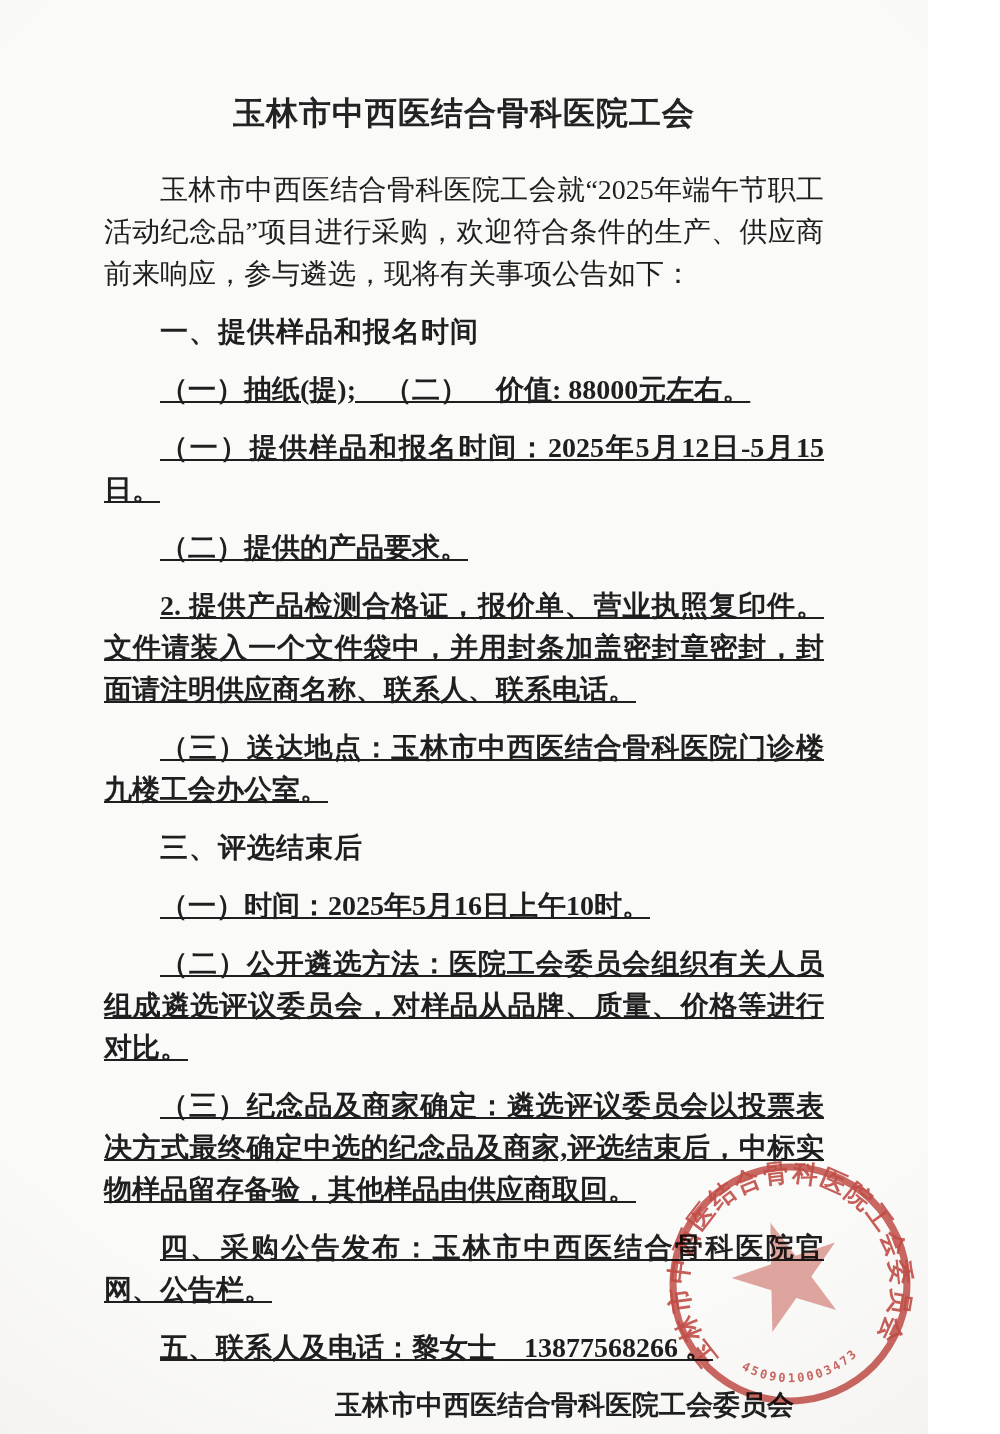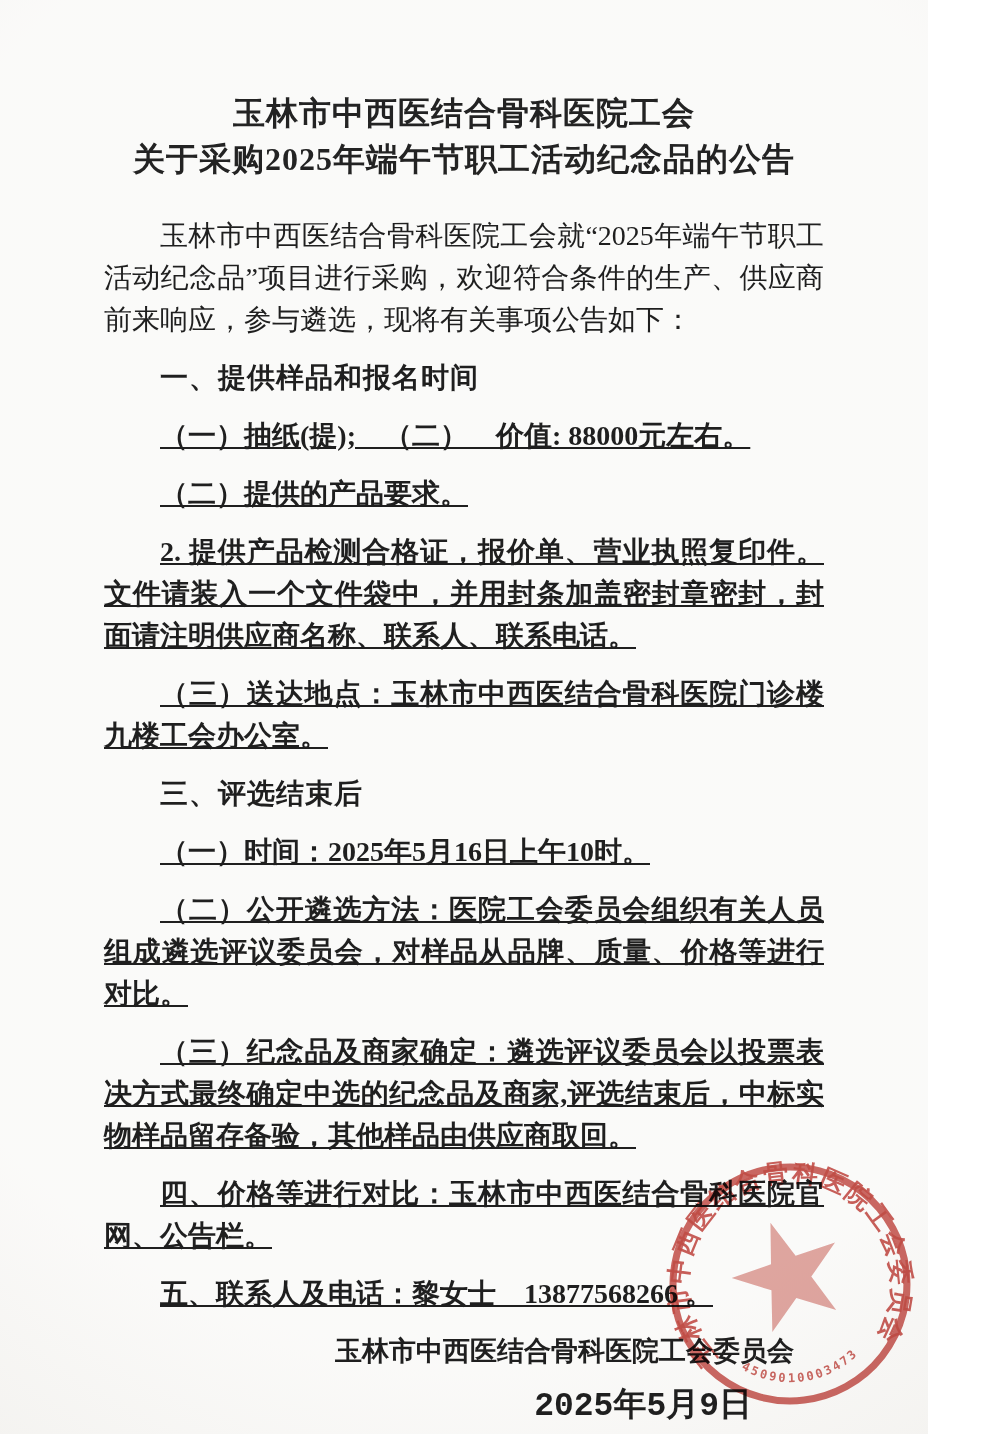--- a/index.html
+++ b/index.html
@@ -34,34 +34,34 @@
     pointer-events:none;
   }
 </style>
 </head>
 <body>
 
 <div class="page">
   <div class="content">
 
     <h1 class="title">玉林市中西医结合骨科医院工会</h1>
-    <h1 class="title">关于采购2025年端午节职工活动纪念品的公告</h1>
 
     <div class="docbody">
       <p class="intro">玉林市中西医结合骨科医院工会就“2025年端午节职工活动纪念品”项目进行采购，欢迎符合条件的生产、供应商前来响应，参与遴选，现将有关事项公告如下：</p>
       <p class="heading">一、提供样品和报名时间</p>
       <p class="item">（一）抽纸(提);　（二）　价值: 88000元左右。</p>
+      <p class="item">（一）提供样品和报名时间：2025年5月12日-5月15日。</p>
       <p class="item">（二）提供的产品要求。</p>
       <p class="item">2. 提供产品检测合格证，报价单、营业执照复印件。文件请装入一个文件袋中，并用封条加盖密封章密封，封面请注明供应商名称、联系人、联系电话。</p>
       <p class="item">（三）送达地点：玉林市中西医结合骨科医院门诊楼九楼工会办公室。</p>
       <p class="heading">三、评选结束后</p>
       <p class="item">（一）时间：2025年5月16日上午10时。</p>
       <p class="item">（二）公开遴选方法：医院工会委员会组织有关人员组成遴选评议委员会，对样品从品牌、质量、价格等进行对比。</p>
       <p class="item">（三）纪念品及商家确定：遴选评议委员会以投票表决方式最终确定中选的纪念品及商家,评选结束后，中标实物样品留存备验，其他样品由供应商取回。</p>
-      <p class="item"><span class="hlabel">四、价格等进行对比：</span><span>玉林市中西医结合骨科医院官网、公告栏。</span></p>
+      <p class="item"><span class="hlabel">四、采购公告发布：</span><span>玉林市中西医结合骨科医院官网、公告栏。</span></p>
       <p class="item"><span class="hlabel">五、联系人及电话：</span><span>黎女士　13877568266 。</span></p>
 
       <p class="sign">玉林市中西医结合骨科医院工会委员会</p>
       <p class="sdate">2025年5月9日</p>
     </div>
   </div>
 
   <svg class="seal" viewBox="0 0 250 250" xmlns="http://www.w3.org/2000/svg">
     <circle cx="125" cy="125" r="116" fill="none" stroke-width="7" opacity="0.85" stroke="#c0413a"></circle>
     <polygon points="125,61 137.9,100.2 179.2,100.4 145.9,124.8 158.5,164.1 125,140 91.5,164.1 104.1,124.8 70.8,100.4 112.1,100.2" opacity="0.55" transform="rotate(-12 125 118)" fill="#c9544a"></polygon>

